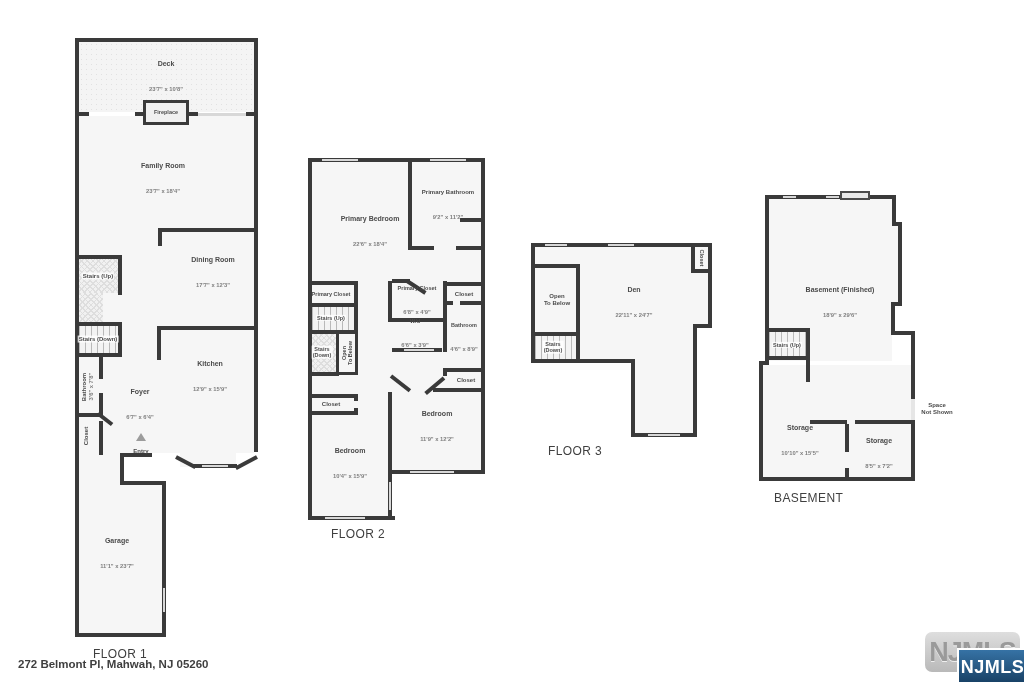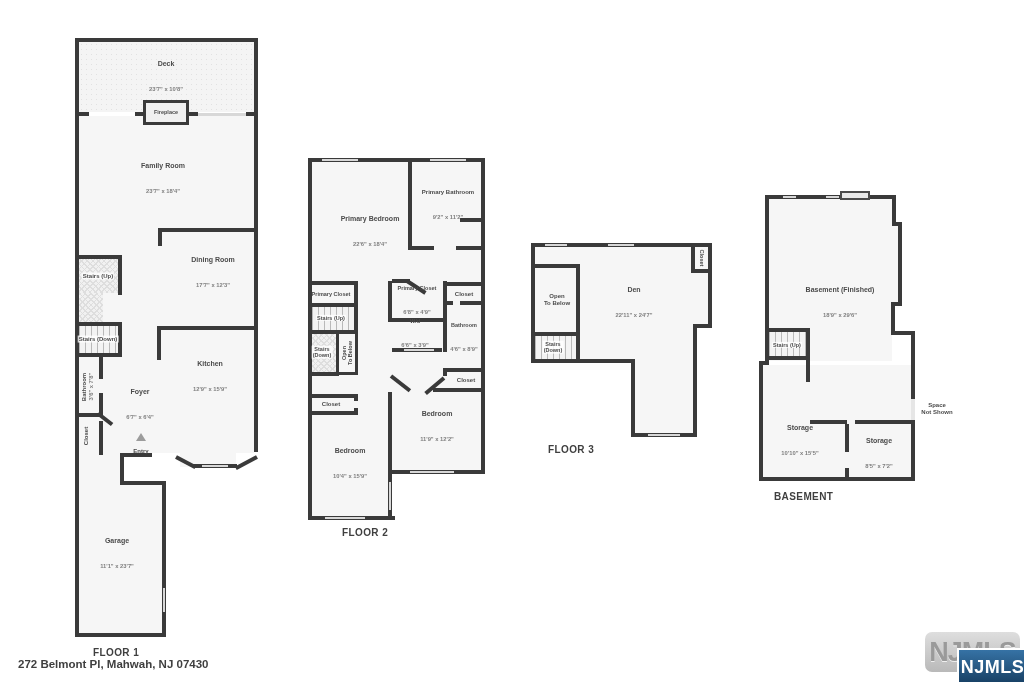--- a/index.html
+++ b/index.html
@@ -22,21 +22,21 @@
   .dm{font-size:5.8px;font-weight:600;color:#7e7e7e;line-height:1.25;}
   .sm .nm{font-size:6px;}
   .tiny .nm{font-size:5.5px;}
   .onpat .nm{background:rgba(255,255,255,0.8);padding:0 1px;}
   .vert{display:flex;flex-direction:row;align-items:center;justify-content:center;}
   .vert .nm,.vert .dm{writing-mode:vertical-rl;transform:rotate(180deg);}
   .vert-down .nm{writing-mode:vertical-rl;}
   .fireplace{position:absolute;border:3px solid #3a3a3a;background:#f0f0f0;
              display:flex;align-items:center;justify-content:center;}
   .fireplace .nm{font-size:5.5px;}
-  .floorlbl{position:absolute;font-size:10px;font-weight:700;color:#3f3f3f;letter-spacing:0.4px;padding-left:15px;}
+  .floorlbl{position:absolute;font-size:12px;font-weight:400;color:#3f3f3f;letter-spacing:0.4px;padding-left:15px;}
   .tri{position:absolute;width:0;height:0;border-left:5px solid transparent;
        border-right:5px solid transparent;border-bottom:8px solid #9c9c9c;}
   .address{position:absolute;left:18px;top:658px;font-size:11.5px;font-weight:700;color:#3f3f3f;}
   .disclaimer{position:absolute;left:350px;top:663px;width:672px;text-align:center;
               font-size:7.5px;font-weight:600;color:#555;}
   .winframe{position:absolute;border:2px solid #4a4a4a;background:#e8e8e8;}
   .logo-wm{position:absolute;left:925px;top:632px;width:95px;height:40px;border-radius:7px;
            background:linear-gradient(#dedede,#b9b9b9);display:flex;align-items:center;justify-content:center;
            overflow:hidden;}
   .logo-wm span{font-size:27px;font-weight:700;color:#9a9a9a;letter-spacing:-1px;
@@ -231,21 +231,21 @@
     <div class="nm">Closet</div>
   </div>
   <div class="rl" style="left:350px;top:464px">
     <div class="nm">Bedroom</div>
     <div class="dm">10'4" x 15'9"</div>
   </div>
   <div class="rl" style="left:437px;top:427px">
     <div class="nm">Bedroom</div>
     <div class="dm">11'9" x 12'2"</div>
   </div>
-  <div class="floorlbl" style="left:327px;top:527px">FLOOR 2</div>
+  <div class="floorlbl" style="left:316px;top:527px">FLOOR 2</div>
 
   <div class="fill" style="left:535px;top:247px;width:173px;height:77px"></div>
   <div class="fill" style="left:535px;top:324px;width:158px;height:35px"></div>
   <div class="fill" style="left:635px;top:359px;width:58px;height:74px"></div>
   <div class="treads" style="left:535px;top:336px;width:41px;height:23px"></div>
 
   <div class="w" style="left:531px;top:243px;width:181px;height:4px"></div>
   <div class="win" style="left:545px;top:244px;width:22px;height:2px"></div>
   <div class="win" style="left:608px;top:244px;width:26px;height:2px"></div>
   <div class="w" style="left:531px;top:243px;width:4px;height:120px"></div>
@@ -325,21 +325,21 @@
   <div class="rl" style="left:879px;top:454px">
     <div class="nm">Storage</div>
     <div class="dm">8'5" x 7'2"</div>
   </div>
   <div class="rl sm" style="left:937px;top:409px">
     <div class="nm">Space
 Not Shown</div>
   </div>
   <div class="floorlbl" style="left:759px;top:491px">BASEMENT</div>
 
-  <div class="address">272 Belmont Pl, Mahwah, NJ 07430</div>
+  <div class="address">272 Belmont Pl, Mahwah, NJ 05260</div>
   <div class="logo-wm">
     <span>NJMLS</span>
   </div>
   <div class="logo-badge">
     <span>NJMLS</span>
   </div>
 
 </div>
 
 </body></html>

